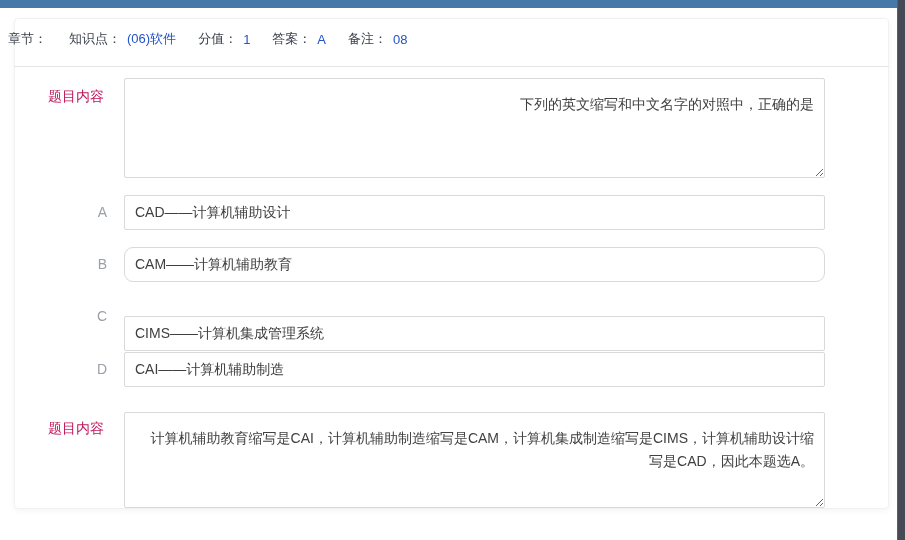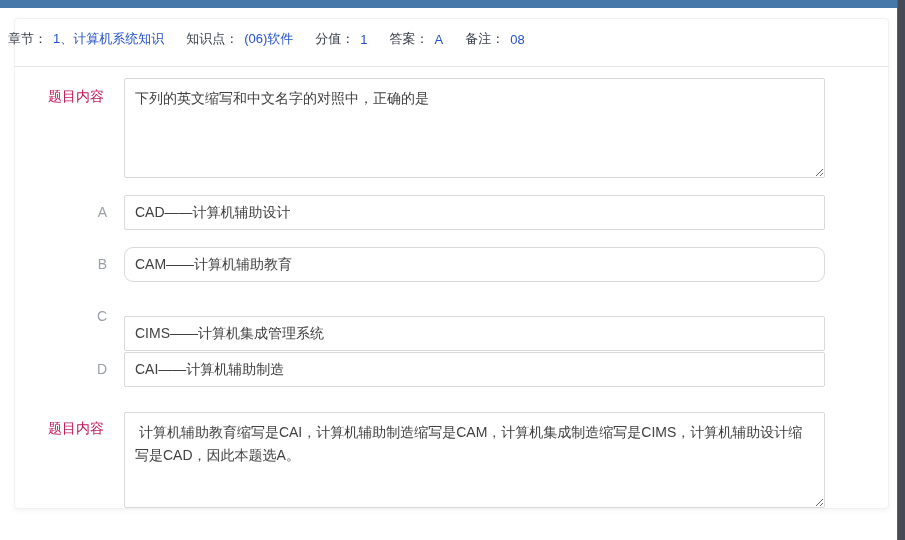--- a/index.html
+++ b/index.html
@@ -73,23 +73,24 @@
     border: 1px solid #d9d9d9;
     border-radius: 2px;
     background: #ffffff;
     font-family: "Liberation Sans", "DejaVu Sans", sans-serif;
     font-size: 14px;
     color: #404040;
     outline: none;
     z-index: 3;
   }
   textarea.field {
-    padding: 8px 10px;
+    padding: 14px 10px;
     line-height: 1.65;
     resize: both;
+    text-align: right;
   }
   input.field {
     height: 35px;
     padding: 8px 10px;
   }
 
   #question-textarea { top: 78px; height: 100px; }
   #explanation-textarea { top: 412px; height: 96px; }
 
   #label-question { top: 88px; }
@@ -110,21 +111,20 @@
 
 <div class="topbar"></div>
 <div class="edge-strip"></div>
 
 <div class="panel"></div>
 <div class="divider"></div>
 
 <div class="meta-row">
   <span class="meta-item">
     <span class="meta-label">章节：</span>
-    <span class="meta-value">1、计算机系统知识</span>
   </span>
   <span class="meta-item">
     <span class="meta-label">知识点：</span>
     <span class="meta-value">(06)软件</span>
   </span>
   <span class="meta-item">
     <span class="meta-label">分值：</span>
     <span class="meta-value">1</span>
   </span>
   <span class="meta-item">

